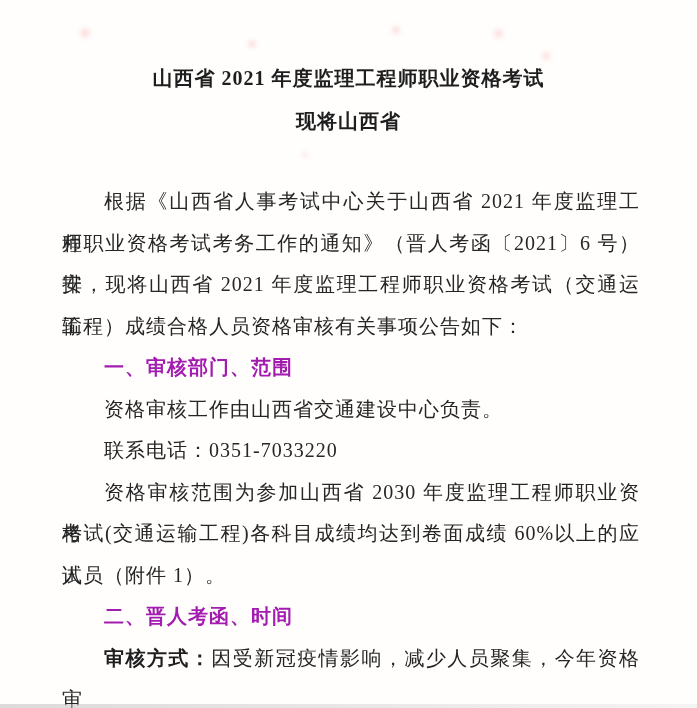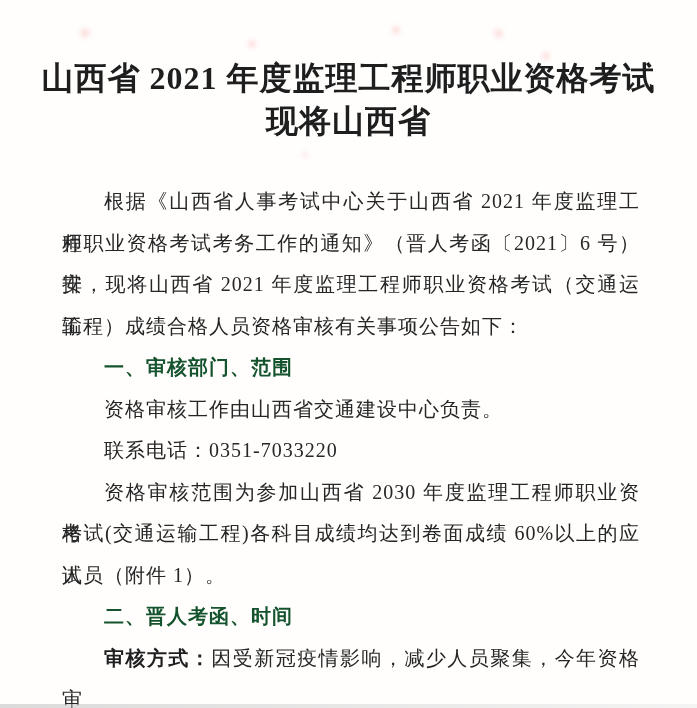--- a/index.html
+++ b/index.html
@@ -13,21 +13,21 @@
     height: 708px;
     overflow: hidden;
     background: #fffefd;
     color: #262626;
     font-family: "Liberation Serif", "DejaVu Serif", serif;
   }
   .title-block {
     padding-top: 57px;
     text-align: center;
     font-weight: bold;
-    font-size: 32px;
+    font-size: 20px;
     line-height: 43px;
     letter-spacing: 1px;
     color: #1e1e1e;
   }
   .body-block {
     margin: 38px 57px 0 62px;
     font-size: 20px;
     letter-spacing: 1px;
   }
   .line {
@@ -38,21 +38,21 @@
   }
   .justify {
     text-align: justify;
     text-align-last: justify;
   }
   .indent {
     text-indent: 42px;
   }
   .bold {
     font-weight: bold;
-    color: #14532d;
+    color: #a21caf;
   }
   .runin-bold {
     font-weight: bold;
     color: #1e1e1e;
   }
   
   .artifact {
     position: absolute;
     border-radius: 50%;
     filter: blur(2px);

